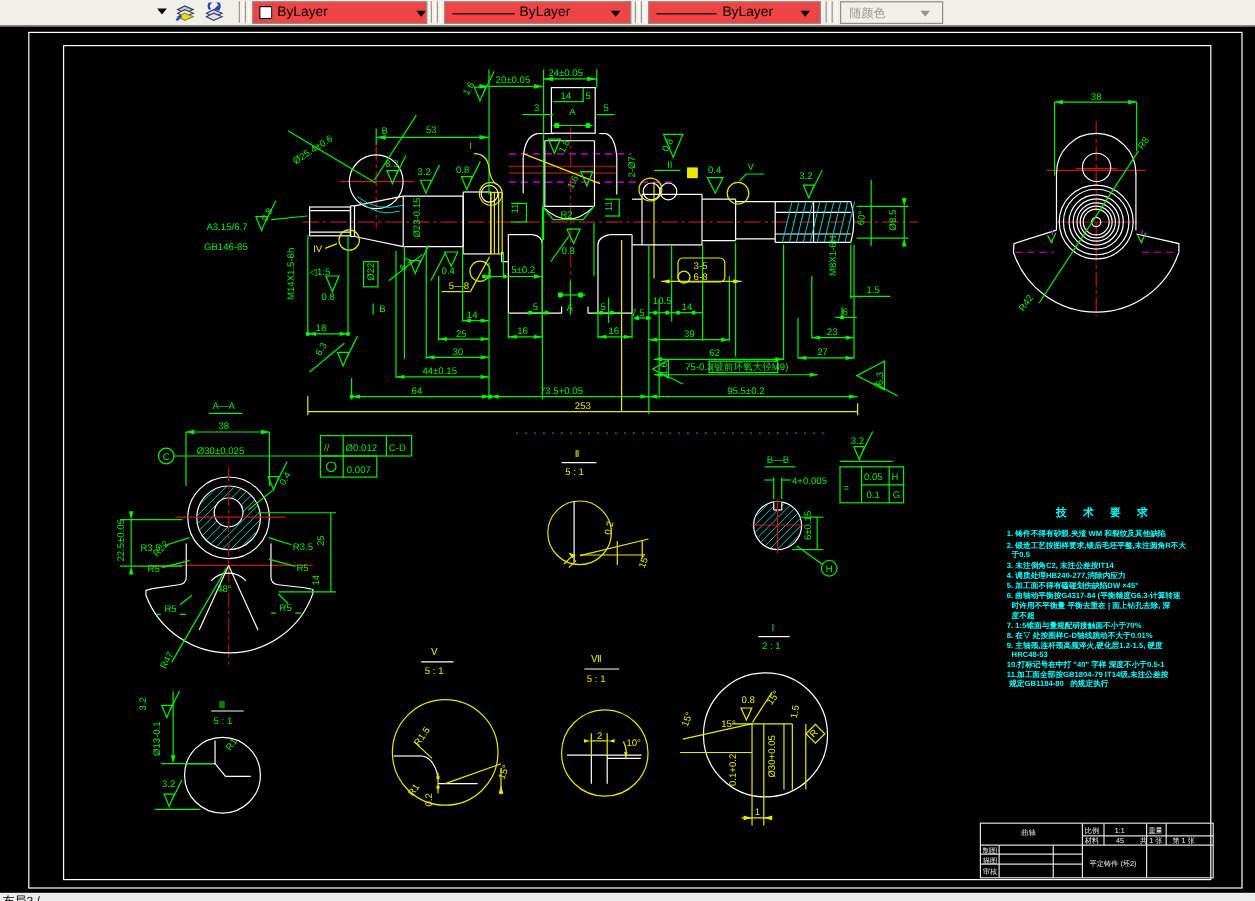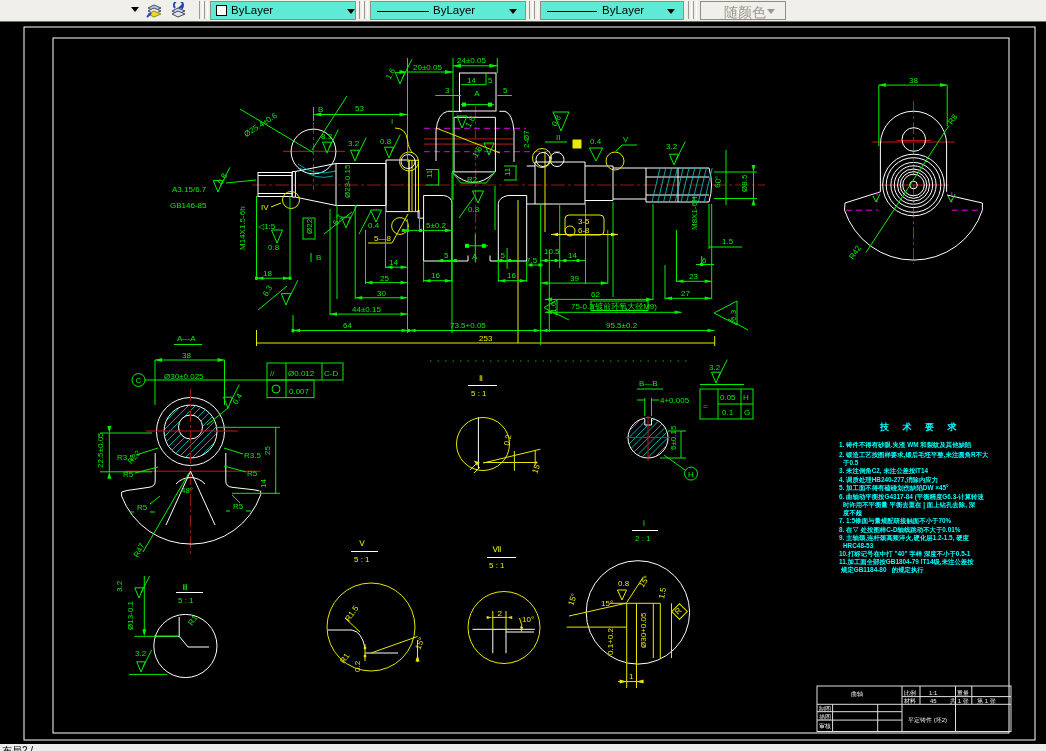--- a/index.html
+++ b/index.html
@@ -1,17 +1,17 @@
 <!DOCTYPE html>
 <html><head><meta charset="utf-8"><style>
 html,body{margin:0;padding:0;background:#000;width:1046px;height:751px;overflow:hidden}
 *{font-family:"Liberation Sans",sans-serif}
 #toolbar{position:absolute;left:0;top:0;width:1046px;height:21px;background:#f1efe9;border-bottom:1px solid #716f64}
 .sep{position:absolute;top:1px;height:18px;width:2px;border-left:1px solid #9b988f;border-right:1px solid #fff}
-.combo{position:absolute;top:1px;height:17px;background:#5eead4;border:1px solid #8f8d85;font-size:11.5px;font-family:"Liberation Serif",serif;color:#000}
+.combo{position:absolute;top:1px;height:17px;background:#ef4444;border:1px solid #8f8d85;font-size:11.5px;font-family:"Liberation Serif",serif;color:#000}
 .cb-arrow{position:absolute;width:0;height:0;border-left:4.5px solid transparent;border-right:4.5px solid transparent;border-top:5px solid #000;top:7px}
 #tabs{position:absolute;left:0;top:744px;width:1046px;height:7px;background:#ececec;color:#000;font-size:10px;overflow:hidden}
 svg{position:absolute;left:0;top:0}
 .w{stroke:#ffffff;fill:none;stroke-width:1}
 .g{stroke:#00ef00;fill:none;stroke-width:1}
 .gf{fill:#00ef00;stroke:none}
 .y{stroke:#e8e800;fill:none;stroke-width:1}
 .yf{fill:#e8e800;stroke:none}
 .yf2{fill:#e8e800;stroke:#e8e800}
 .c{stroke:#00d0d0;fill:none;stroke-width:0.8}
@@ -722,16 +722,16 @@
 <div class="sep" style="left:529px"></div>
     <div class="sep" style="left:534px"></div>
 <div class="combo" style="left:540px;width:142px">
 <span style="position:absolute;left:6px;top:8.5px;width:50px;border-top:1.2px solid #000"></span>
 <span style="position:absolute;left:61px;top:2px">ByLayer</span>
 <div class="cb-arrow" style="left:126px"></div>
     </div>
 <div class="sep" style="left:688px"></div>
     <div class="sep" style="left:693px"></div>
 <div class="combo" style="left:700px;width:84px;background:#f1efe9;color:#9a988e">
-<span style="position:absolute;left:23px;top:2px;font-family:'Liberation Sans';font-size:14px">随颜色</span>
+<span style="position:absolute;left:7px;top:2px;font-family:'Liberation Sans';font-size:10px">随颜色</span>
 <div class="cb-arrow" style="left:66px;border-top-color:#9a988e"></div>
     </div>
 </div>
 <div id="tabs"><span style="position:relative;top:0px;left:2px">布局2 /</span></div>
 </body></html>

